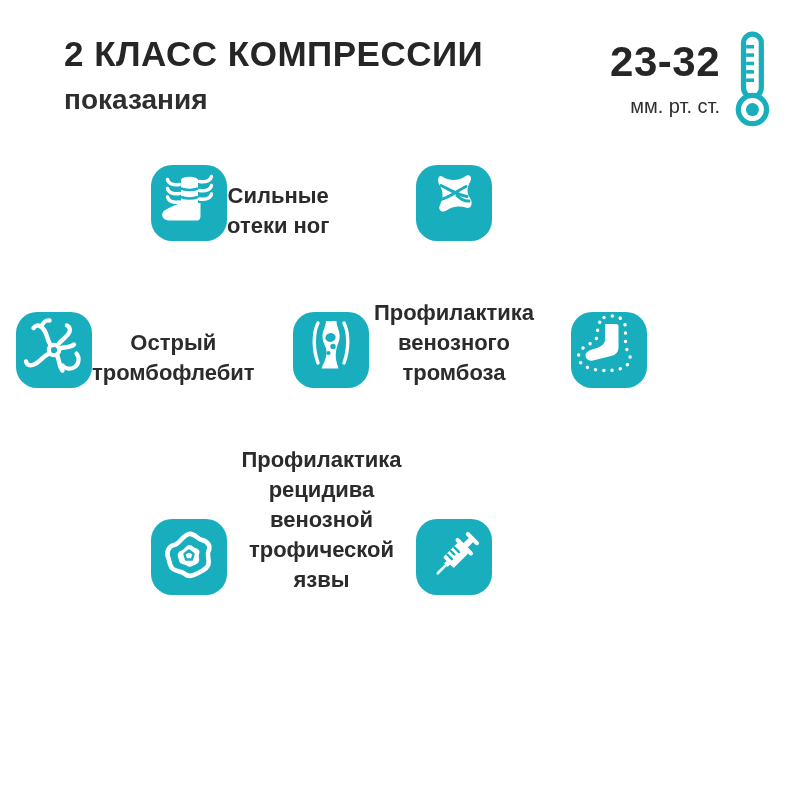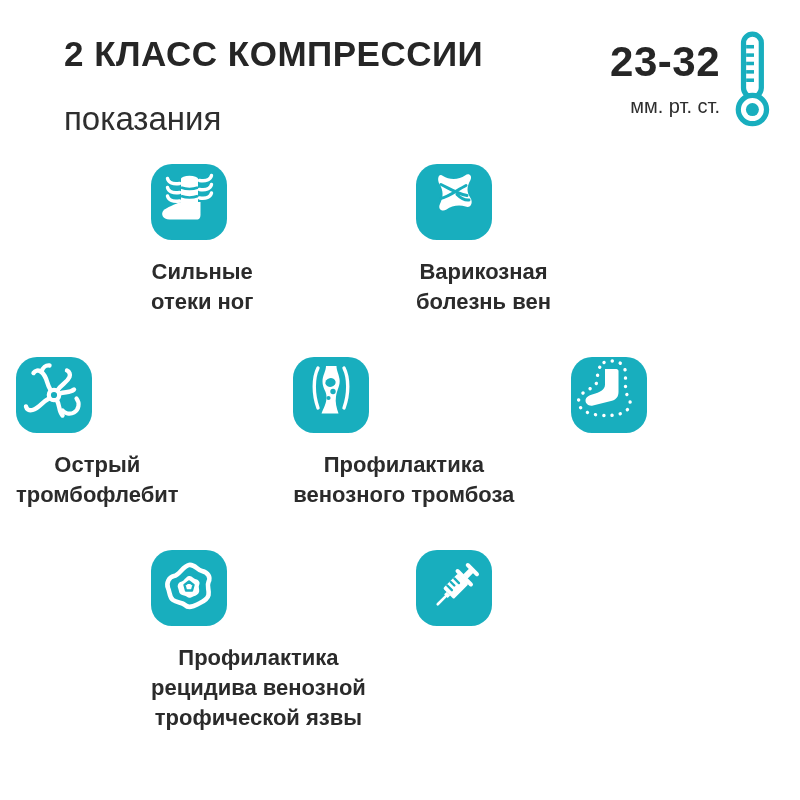--- a/index.html
+++ b/index.html
@@ -6,31 +6,31 @@
   .page{
     position:relative;width:800px;height:800px;background:#ffffff;
     font-family:"Liberation Sans","DejaVu Sans",sans-serif;color:#2b2b2b;overflow:hidden;margin-left:16px;
   }
   
   .header{position:relative;height:128px;}
   .title{
     position:absolute;left:48px;top:34px;font-size:35px;font-weight:bold;
     letter-spacing:.5px;color:#262626;white-space:nowrap;
   }
-  .subtitle{position:absolute;left:48px;top:100px;font-size:33px;color:#2e2e2e;}
+  .subtitle{position:absolute;left:48px;top:84px;font-size:28px;color:#2e2e2e;font-weight:bold;}
   .pressure{position:absolute;right:96px;top:38px;text-align:right;}
   .pressure-value{font-size:42px;font-weight:bold;color:#262626;letter-spacing:.5px;}
   .pressure-unit{font-size:20px;color:#2e2e2e;margin-top:9px;}
   .thermo{position:absolute;right:40px;top:31px;width:44px;height:94px;}
   
   .row{display:flex;justify-content:center;}
   .row-1{margin-top:36px;}
   .row-2{margin-top:40px;gap:32px;}
   .row-3{margin-top:40px;}
-  .cell{width:265px;display:flex;flex-direction:column;align-items:flex-start;}
+  .cell{width:265px;display:flex;flex-direction:row;align-items:flex-end;}
   .tile{
     width:76px;height:76px;border-radius:21px;background:#18AEBE;
     display:flex;align-items:center;justify-content:center;flex:0 0 auto;
   }
   .tile svg{width:76px;height:76px;display:block;}
   .cell-label{
     margin-top:17px;font-size:22px;line-height:30px;font-weight:600;
     color:#2b2b2b;text-align:center;white-space:pre-line;
   }
 </style>
@@ -94,22 +94,20 @@
       <div class="tile">
         <svg viewBox="0 0 76 76" xmlns="http://www.w3.org/2000/svg">
           <path fill="#fff" d="M27,12 C33,16 43,16 49,11.5 C53,8.5 56.5,12 54.5,16 C50.5,23 50.5,28 54.5,34 C57.5,39 54.5,44.5 49.5,42.5 C43.5,40.5 35.5,41.5 30.5,45.5 C26,48.5 21.5,45 24,40 C27.5,32.5 27.5,27 23.5,20 C20.5,14.5 23,8.5 27,12 Z"></path>
           <g stroke="#18AEBE" stroke-width="3" fill="none" stroke-linecap="round">
             <path d="M25,20.5 C33,24 39,29 51,31.5"></path>
             <path d="M24.5,34.5 C33,33 41,26 50,21.5"></path>
             <path d="M41,30.5 C45,34.5 49,36.5 53,36"></path>
           </g>
         </svg>
       </div>
-      <div class="cell-label">Варикозная
-болезнь вен</div>
     </div>
 
   </div>
 
   <div class="row row-2">
 
     <div class="cell">
       <div class="tile">
         <svg viewBox="0 0 76 76" xmlns="http://www.w3.org/2000/svg">
           <g stroke="#fff" fill="none" stroke-linecap="round">

